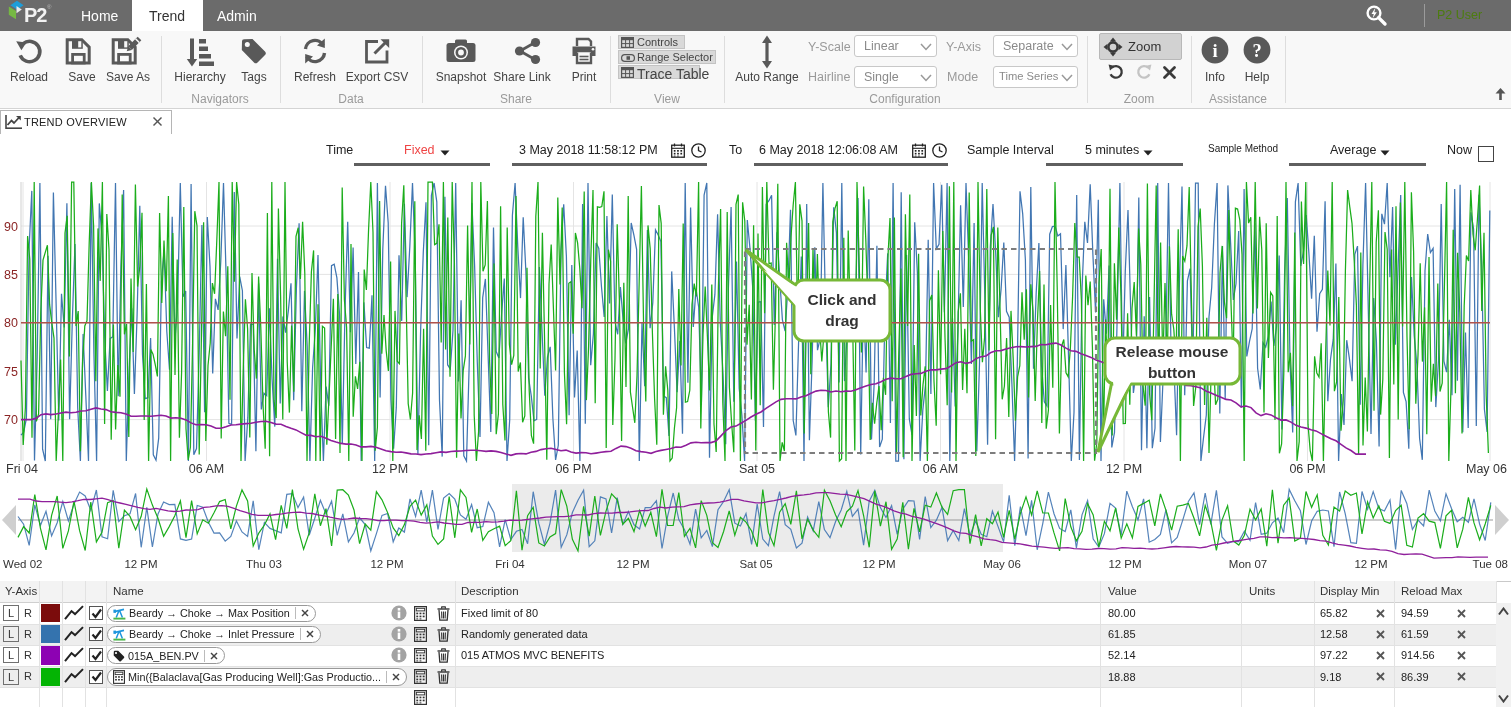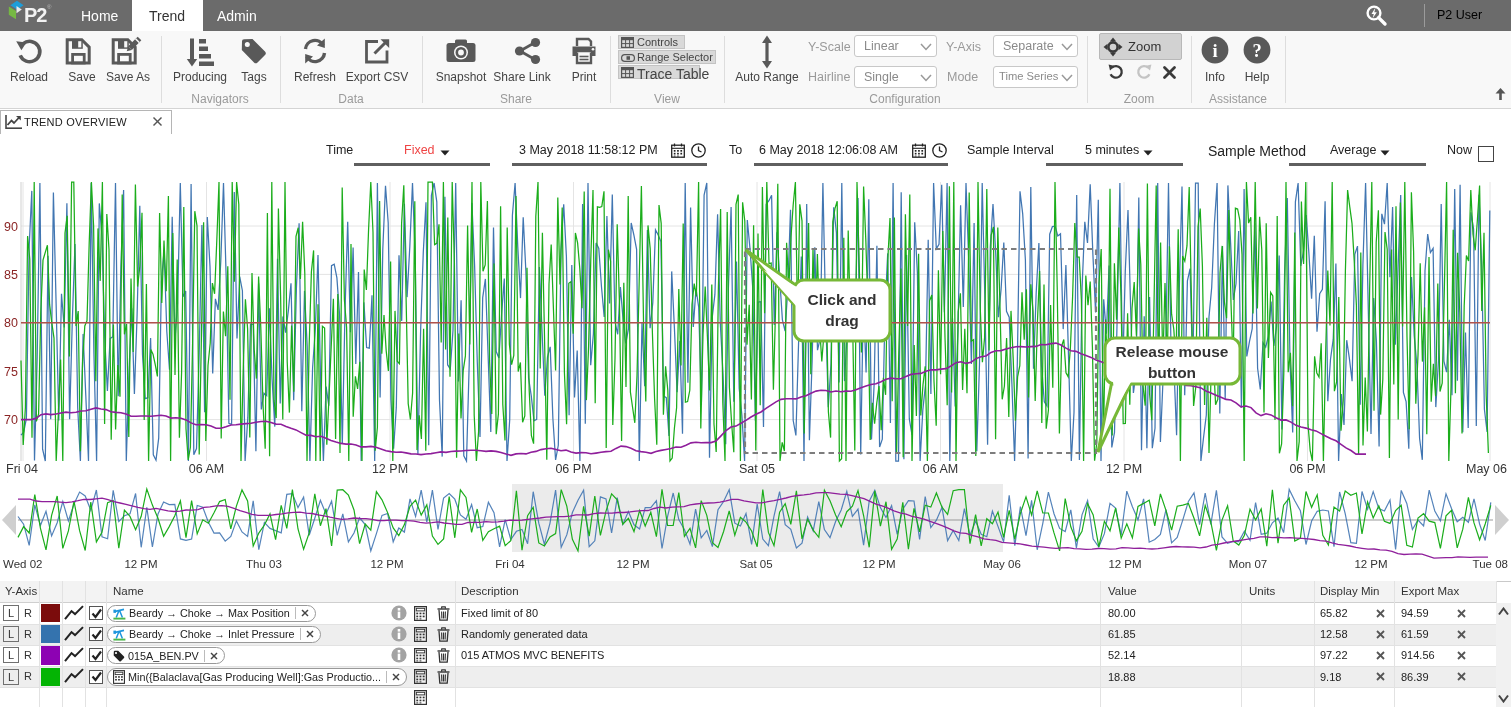--- a/index.html
+++ b/index.html
@@ -20,21 +20,21 @@
  <polygon points="16.5,6.0 21.8,9.4 16.5,13.2" fill="#e8e8e8"></polygon>
  <text x="24" y="21.5" font-size="20" font-weight="bold" fill="#f2f2f2" style="letter-spacing:-1px">P2</text>
  <text x="47" y="9" font-size="6" fill="#bbb">®</text>
 </svg>
 <svg class="abs" style="left:1362px;top:2px" width="28" height="27" viewBox="0 0 28 27">
  <circle cx="12" cy="11" r="6.4" fill="none" stroke="#fff" stroke-width="2.4"></circle>
  <line x1="16.6" y1="15.6" x2="23" y2="22" stroke="#fff" stroke-width="3.4" stroke-linecap="round"></line>
  <polygon points="13.5,5.5 9.5,12 11.8,12 10.5,16.5 14.8,10.3 12.3,10.3" fill="#fff"></polygon>
 </svg>
 <div class="abs" style="left:1424px;top:4px;width:1px;height:23px;background:#9b9b9b"></div>
-<div class="abs" style="left:1437px;top:8px;color:#000000;font-size:12.5px">P2 User</div>
+<div class="abs" style="left:1437px;top:8px;color:#4d7c0f;font-size:12.5px">P2 User</div>
 <div class="abs" style="left:0;top:31px;width:1511px;height:78px;background:#f8f8f8;border-bottom:1px solid #d4d4d4"></div>
 <div class="sep" style="left:161px"></div>
 <div class="sep" style="left:280px"></div>
 <div class="sep" style="left:422px"></div>
 <div class="sep" style="left:610px"></div>
 <div class="sep" style="left:724px"></div>
 <div class="sep" style="left:1087px"></div>
 <div class="sep" style="left:1191px"></div>
 <div class="sep" style="left:1285px"></div>
 <div class="abs" style="left:-3px;top:36px;width:64px;height:30px;text-align:center"><svg width="30" height="30" viewBox="0 0 30 30">
@@ -62,21 +62,21 @@
     </svg></div>
 <div class="lbl" style="left:83px;top:70px;width:90px">Save As</div>
 <div class="abs" style="left:168px;top:36px;width:64px;height:30px;text-align:center"><svg width="32" height="32" viewBox="0 0 32 32">
 <line x1="8" y1="2.5" x2="8" y2="24" stroke="#595959" stroke-width="4"></line>
 <polygon points="2.8,23 13.2,23 8,30.5" fill="#595959"></polygon>
 <rect x="15" y="3" width="7" height="4.5" fill="#595959"></rect>
 <rect x="15" y="10.5" width="9" height="4.5" fill="#595959"></rect>
 <rect x="15" y="18" width="12" height="4.5" fill="#595959"></rect>
 <rect x="15" y="25.5" width="15" height="4.5" fill="#595959"></rect>
     </svg></div>
-<div class="lbl" style="left:155px;top:70px;width:90px">Producing</div>
+<div class="lbl" style="left:155px;top:70px;width:90px">Hierarchy</div>
 <div class="abs" style="left:222px;top:36px;width:64px;height:30px;text-align:center"><svg width="30" height="30" viewBox="0 0 30 30">
 <path d="M 13.5 3 L 26 15.5 A 2.5 2.5 0 0 1 26 19 L 18.5 26.5 A 2.5 2.5 0 0 1 15 26.5 L 2.8 14 L 3 5.5 A 2.2 2.2 0 0 1 5.3 3.2 Z" fill="#595959"></path>
 <circle cx="8.3" cy="8.5" r="2.5" fill="#f8f8f8"></circle>
     </svg></div>
 <div class="lbl" style="left:209px;top:70px;width:90px">Tags</div>
 <div class="abs" style="left:283px;top:36px;width:64px;height:30px;text-align:center"><svg width="32" height="30" viewBox="0 0 32 30">
 <path d="M 6.5 13 A 9.4 9.4 0 0 1 24.2 9.5" fill="none" stroke="#595959" stroke-width="3.4"></path>
 <polygon points="25.8,2.5 25.8,12 18.0,9.5" fill="#595959"></polygon>
 <path d="M 25.5 17 A 9.4 9.4 0 0 1 7.8 20.5" fill="none" stroke="#595959" stroke-width="3.4"></path>
 <polygon points="6.2,27.5 6.2,18 14.0,20.5" fill="#595959"></polygon>
@@ -270,21 +270,21 @@
     <circle cx="7.5" cy="7.5" r="6.7" fill="none" stroke="#222" stroke-width="1.3"></circle>
     <polyline points="7.5,3.5 7.5,7.5 10.5,9" fill="none" stroke="#222" stroke-width="1.3"></polyline>
   </svg>
 <div class="abs" style="left:754px;top:162.5px;width:194px;height:3px;background:#5f5f5f"></div>
 <div class="abs" style="left:967px;top:143px;font-size:12.5px;color:#222">Sample Interval</div>
 <div class="abs" style="left:1085px;top:143px;font-size:12.5px;color:#222">5 minutes</div>
 <svg class="abs" style="left:1143px;top:150px" width="10" height="6" viewBox="0 0 10 6">
     <polygon points="0.5,0.5 9.5,0.5 5,5.5" fill="#222"></polygon>
   </svg>
 <div class="abs" style="left:1046px;top:162.5px;width:137px;height:3px;background:#5f5f5f"></div>
-<div class="abs" style="left:1208px;top:143px;font-size:14px;color:#222">Sample Method</div>
+<div class="abs" style="left:1208px;top:143px;font-size:10px;color:#222">Sample Method</div>
 <div class="abs" style="left:1330px;top:143px;font-size:12.5px;color:#222">Average</div>
 <svg class="abs" style="left:1380px;top:150px" width="10" height="6" viewBox="0 0 10 6">
     <polygon points="0.5,0.5 9.5,0.5 5,5.5" fill="#222"></polygon>
   </svg>
 <div class="abs" style="left:1289px;top:162.5px;width:137px;height:3px;background:#5f5f5f"></div>
 <div class="abs" style="left:1447px;top:143px;font-size:12.5px;color:#222">Now</div>
 <div class="abs" style="left:1478px;top:146px;width:16px;height:16px;border:1.5px solid #444;background:#fff"></div>
 <svg class="abs" style="left:0;top:176px" width="1511" height="304" viewBox="0 0 1511 304">
     <line x1="21" y1="50.0" x2="1490" y2="50.0" stroke="#e4e4e4" stroke-width="1"></line>
     <line x1="21" y1="98.4" x2="1490" y2="98.4" stroke="#e4e4e4" stroke-width="1"></line>
@@ -373,21 +373,21 @@
 <div class="abs" style="left:1241px;top:580.5px;width:1px;height:126.5px;background:#e2e2e2"></div>
 <div class="abs" style="left:1314px;top:580.5px;width:1px;height:126.5px;background:#e2e2e2"></div>
 <div class="abs" style="left:1394px;top:580.5px;width:1px;height:126.5px;background:#e2e2e2"></div>
 <div class="abs" style="left:1496px;top:580.5px;width:1px;height:126.5px;background:#e2e2e2"></div>
 <div class="abs" style="left:5px;top:584.5px;font-size:11.5px;color:#333">Y-Axis</div>
 <div class="abs" style="left:113px;top:584.5px;font-size:11.5px;color:#333">Name</div>
 <div class="abs" style="left:461px;top:584.5px;font-size:11.5px;color:#333">Description</div>
 <div class="abs" style="left:1108px;top:584.5px;font-size:11.5px;color:#333">Value</div>
 <div class="abs" style="left:1249px;top:584.5px;font-size:11.5px;color:#333">Units</div>
 <div class="abs" style="left:1320px;top:584.5px;font-size:11.5px;color:#333">Display Min</div>
-<div class="abs" style="left:1401px;top:584.5px;font-size:11.5px;color:#333">Export Max</div>
+<div class="abs" style="left:1401px;top:584.5px;font-size:11.5px;color:#333">Reload Max</div>
 <div class="abs" style="left:3px;top:605.0px;width:16px;height:16px;border:1px solid #707070;font-size:11px;color:#333;text-align:center;line-height:15px">L</div>
 <div class="abs" style="left:24px;top:606.5px;font-size:11px;color:#333">R</div>
 <div class="abs" style="left:40.5px;top:604.0px;width:19px;height:18.2px;background:#7b0c0c"></div>
 <svg class="abs" style="left:62.5px;top:602.5px" width="22" height="21.2" viewBox="0 0 22 21">
     <polyline points="2,16 8.5,8 12,11 20,3" fill="none" stroke="#222" stroke-width="2"></polyline>
   </svg>
 <div class="abs" style="left:89px;top:606.0px;width:14px;height:14px;border:1.2px solid #555;background:#fff"></div>
 <svg class="abs" style="left:90px;top:606.5px" width="13" height="13" viewBox="0 0 13 13">
     <polyline points="2.5,6.5 5.5,10 11,2.5" fill="none" stroke="#222" stroke-width="2.2"></polyline>
   </svg>

